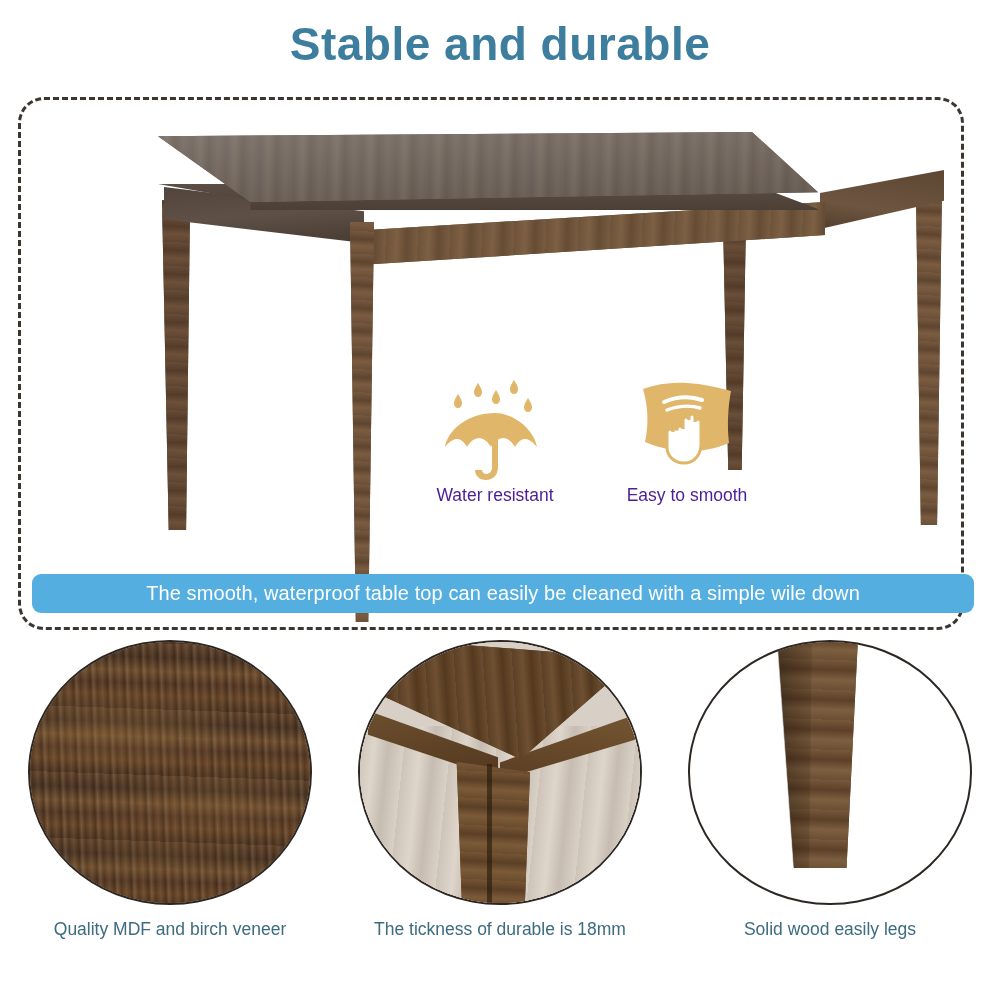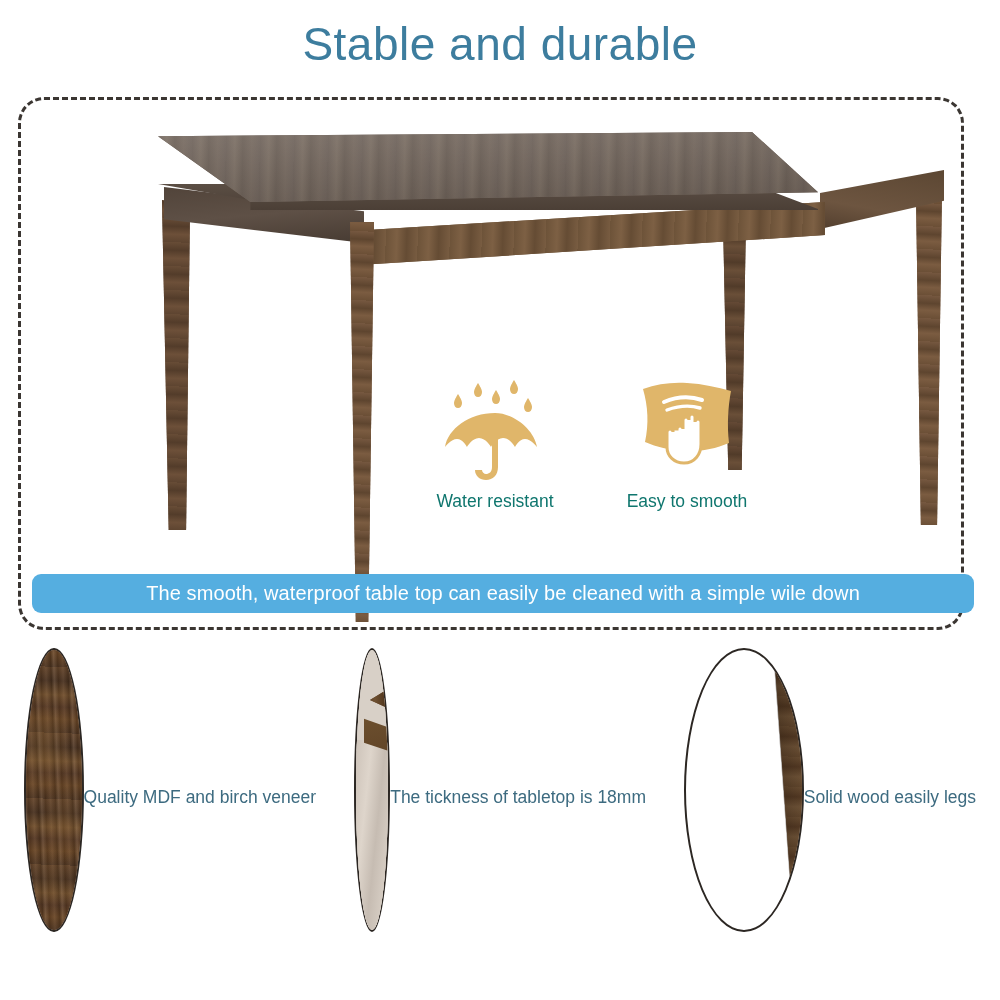--- a/index.html
+++ b/index.html
@@ -17,21 +17,21 @@
   }
 
   
   .page-title {
     position: absolute;
     top: 14px;
     left: 0;
     width: 1000px;
     text-align: center;
     font-size: 46px;
-    font-weight: 400;
+    font-weight: 700;
     letter-spacing: 0.5px;
     color: #3d7d9e;
     line-height: 60px;
   }
 
   
   .hero-panel {
     position: absolute;
     left: 18px;
     top: 97px;
@@ -176,23 +176,22 @@
     flex-direction: column;
     align-items: center;
   }
   .feature .glyph {
     height: 125px;
     display: flex;
     align-items: flex-end;
     justify-content: center;
   }
   .feature .cap {
-    margin-top: 6px;
     font-size: 17.5px;
-    color: #0f766e;
+    color: #4c1d95;
     white-space: nowrap;
   }
 
   
   .blue-banner {
     position: absolute;
     left: 32px;
     top: 574px;
     width: 942px;
     height: 39px;
@@ -215,21 +214,21 @@
     top: 640px;
     width: 1000px;
     height: 300px;
     display: flex;
     justify-content: center;
     gap: 38px;
   }
   .circle-card {
     width: 292px;
     display: flex;
-    flex-direction: row;
+    flex-direction: column;
     align-items: center;
   }
   .circle {
     width: 284px;
     height: 284px;
     border-radius: 50%;
     border: 2px solid #2c2723;
     box-sizing: border-box;
     overflow: hidden;
     position: relative;
@@ -405,21 +404,21 @@
       <div class="corner-scene">
         <div class="corner-wall"></div>
         <div class="corner-floor"></div>
         <div class="corner-apron-l"></div>
         <div class="corner-apron-r"></div>
         <div class="corner-leg"></div>
         <div class="corner-leg-edge"></div>
         <div class="corner-top"></div>
       </div>
     </div>
-    <div class="circle-caption">The tickness of tabletop is 18mm</div>
+    <div class="circle-caption">The tickness of durable is 18mm</div>
   </div>
 
   <div class="circle-card">
     <div class="circle">
       <div class="solid-leg"></div>
       <div class="solid-leg-shade"></div>
     </div>
     <div class="circle-caption">Solid wood easily legs</div>
   </div>
 

